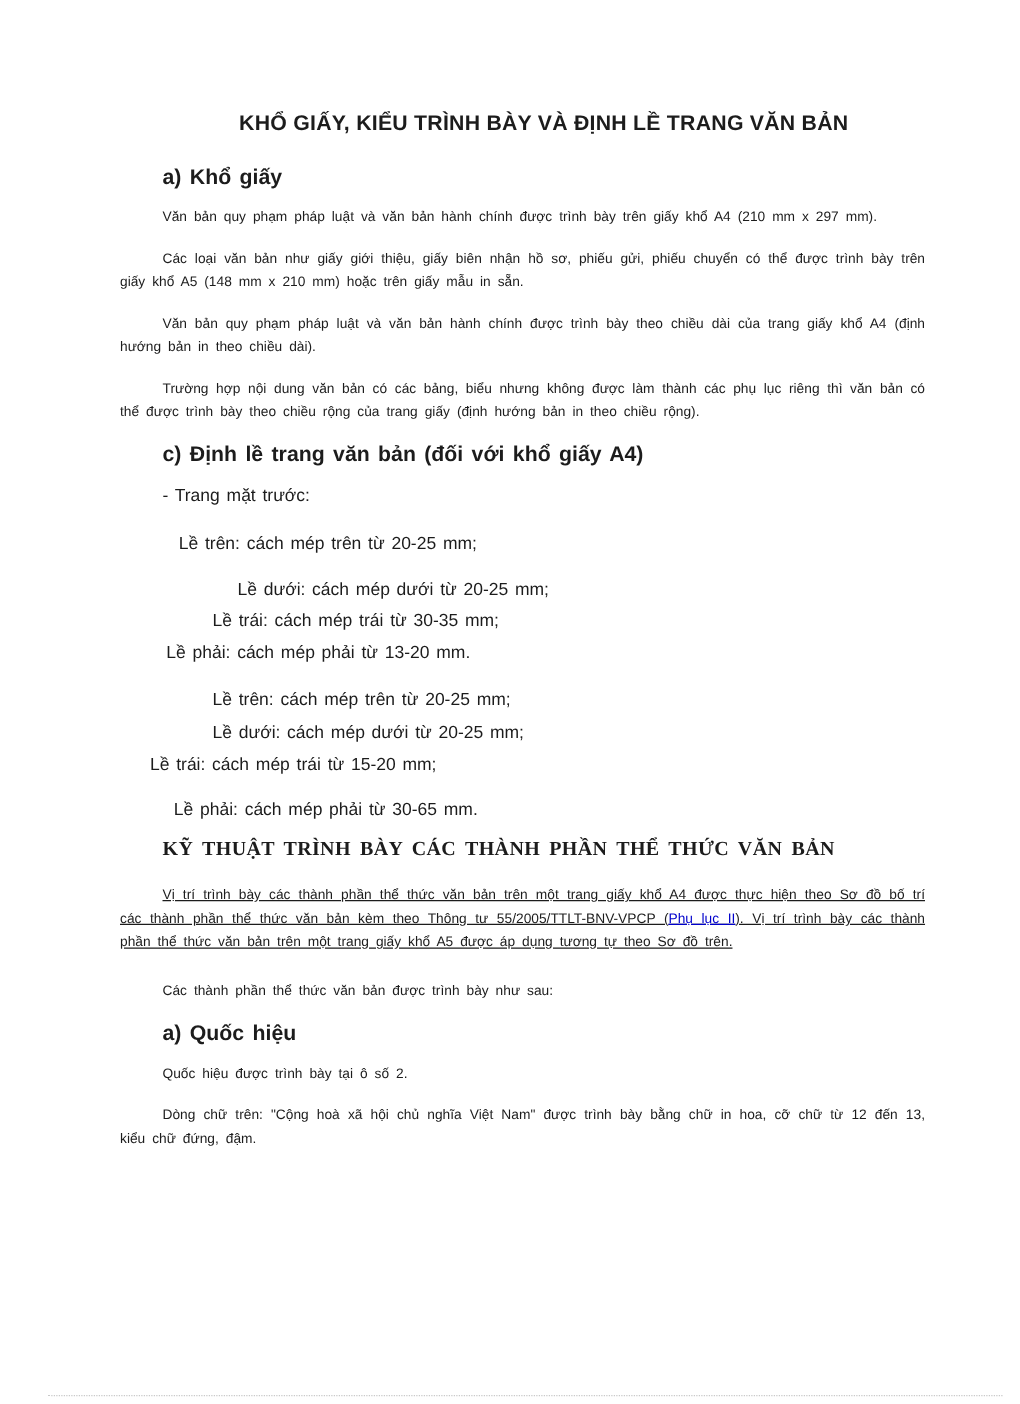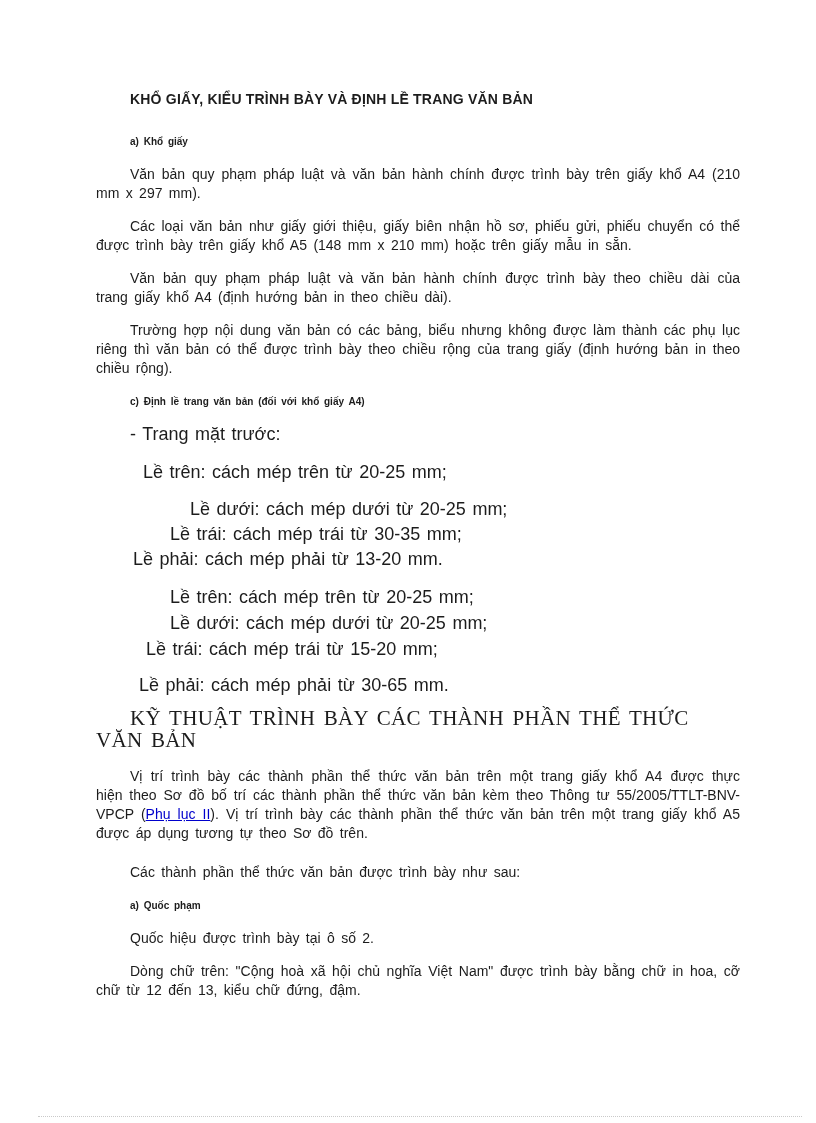--- a/index.html
+++ b/index.html
@@ -8,63 +8,64 @@
     width:816px;height:1123px;
     background:#ffffff;
     overflow:hidden;
     color:#1c1c1c;
     font-family:"Liberation Sans","DejaVu Sans",sans-serif;
   }
   .content{
     padding:88px 76px 0 96px; 
   }
   .h-main{
-    font-size:14px;line-height:22px;font-weight:bold;
+    font-size:17px;line-height:22px;font-weight:bold;
     margin:0 0 22px 0;text-indent:34px;
     letter-spacing:.2px;
+    text-align:center;
   }
   .h-sub{
-    font-size:10px;line-height:19px;font-weight:bold;
+    font-size:17px;line-height:19px;font-weight:bold;
     margin:5px 0 14px 0;text-indent:34px;
     word-spacing:2px;
   }
   .para{
-    font-size:14px;line-height:19px;
+    font-size:11px;line-height:19px;
     margin:0 0 14px 0;
     text-align:justify;text-indent:34px;
     word-spacing:2.5px;
   }
   .le{
-    font-size:18px;line-height:19px;
+    font-size:14px;line-height:19px;
     margin:0;word-spacing:1.5px;
   }
   
   .fr-label{margin-left:34px;margin-bottom:19px;}
   .fr-top {margin-left:47px;margin-bottom:18px;}
   .fr-bot {margin-left:94px;margin-bottom:6px;}
   .fr-left{margin-left:74px;margin-bottom:6px;}
   .fr-right{margin-left:37px;margin-bottom:19px;}
   
   .bk-label{margin-left:72px;margin-bottom:6px;}
   .bk-top {margin-left:74px;margin-bottom:7px;}
   .bk-bot {margin-left:74px;margin-bottom:7px;}
-  .bk-left{margin-left:50px;margin-bottom:17px;}
+  .bk-left{margin-left:24px;margin-bottom:17px;}
   .bk-right{margin-left:43px;margin-bottom:12px;}
   .h-serif{
     font-family:"Liberation Serif","DejaVu Serif",serif;
-    font-size:21px;line-height:22px;font-weight:normal;
+    font-size:16px;line-height:22px;font-weight:bold;
     margin:4px 0 16px 0;text-indent:34px;
     word-spacing:3px;letter-spacing:.3px;
   }
   .link{
     color:#0000cc;               
     text-decoration:underline;
     cursor:pointer;
   }
-  .spacer-after-kythuat{margin-bottom:20px;}
+  .spacer-after-kythuat{margin-bottom:20px;text-decoration:underline;}
   .dotted-divider{
     position:absolute;
     left:38px;width:764px;top:1116px;height:0;
     border-top:1px dotted #c9c9c9;
   }
 </style>
 </head>
 <body>
 
 <div class="page">
@@ -91,20 +92,20 @@
     <p class="le bk-bot">Lề dưới: cách mép dưới từ 20-25 mm;</p>
     <p class="le bk-left">Lề trái: cách mép trái từ 15-20 mm;</p>
     <p class="le bk-right">Lề phải: cách mép phải từ 30-65 mm.</p>
 
     <h2 class="h-serif">KỸ THUẬT TRÌNH BÀY CÁC THÀNH PHẦN THỂ THỨC VĂN BẢN</h2>
 
     <p class="para spacer-after-kythuat"><span>Vị trí trình bày các thành phần thể thức văn bản trên một trang giấy khổ A4 được thực hiện theo Sơ đồ bố trí các thành phần thể thức văn bản kèm theo Thông tư 55/2005/TTLT-BNV-VPCP  (</span><a class="link">Phụ lục II</a><span>).  Vị trí trình bày các thành phần thể thức văn bản trên một trang giấy khổ A5 được áp dụng tương tự theo Sơ đồ trên.</span></p>
 
     <p class="para">Các thành phần thể thức văn bản được trình bày như sau:</p>
 
-    <p class="h-sub">a) Quốc phạm</p>
+    <p class="h-sub">a) Quốc hiệu</p>
     <p class="para">Quốc hiệu được trình bày tại ô số 2.</p>
     <p class="para">Dòng chữ trên: "Cộng hoà xã hội chủ nghĩa Việt Nam" được trình bày bằng chữ in hoa, cỡ chữ từ 12 đến 13, kiểu chữ đứng, đậm.</p>
 
   </div>
 
   <div class="dotted-divider"></div>
 </div>
 
 </body></html>

